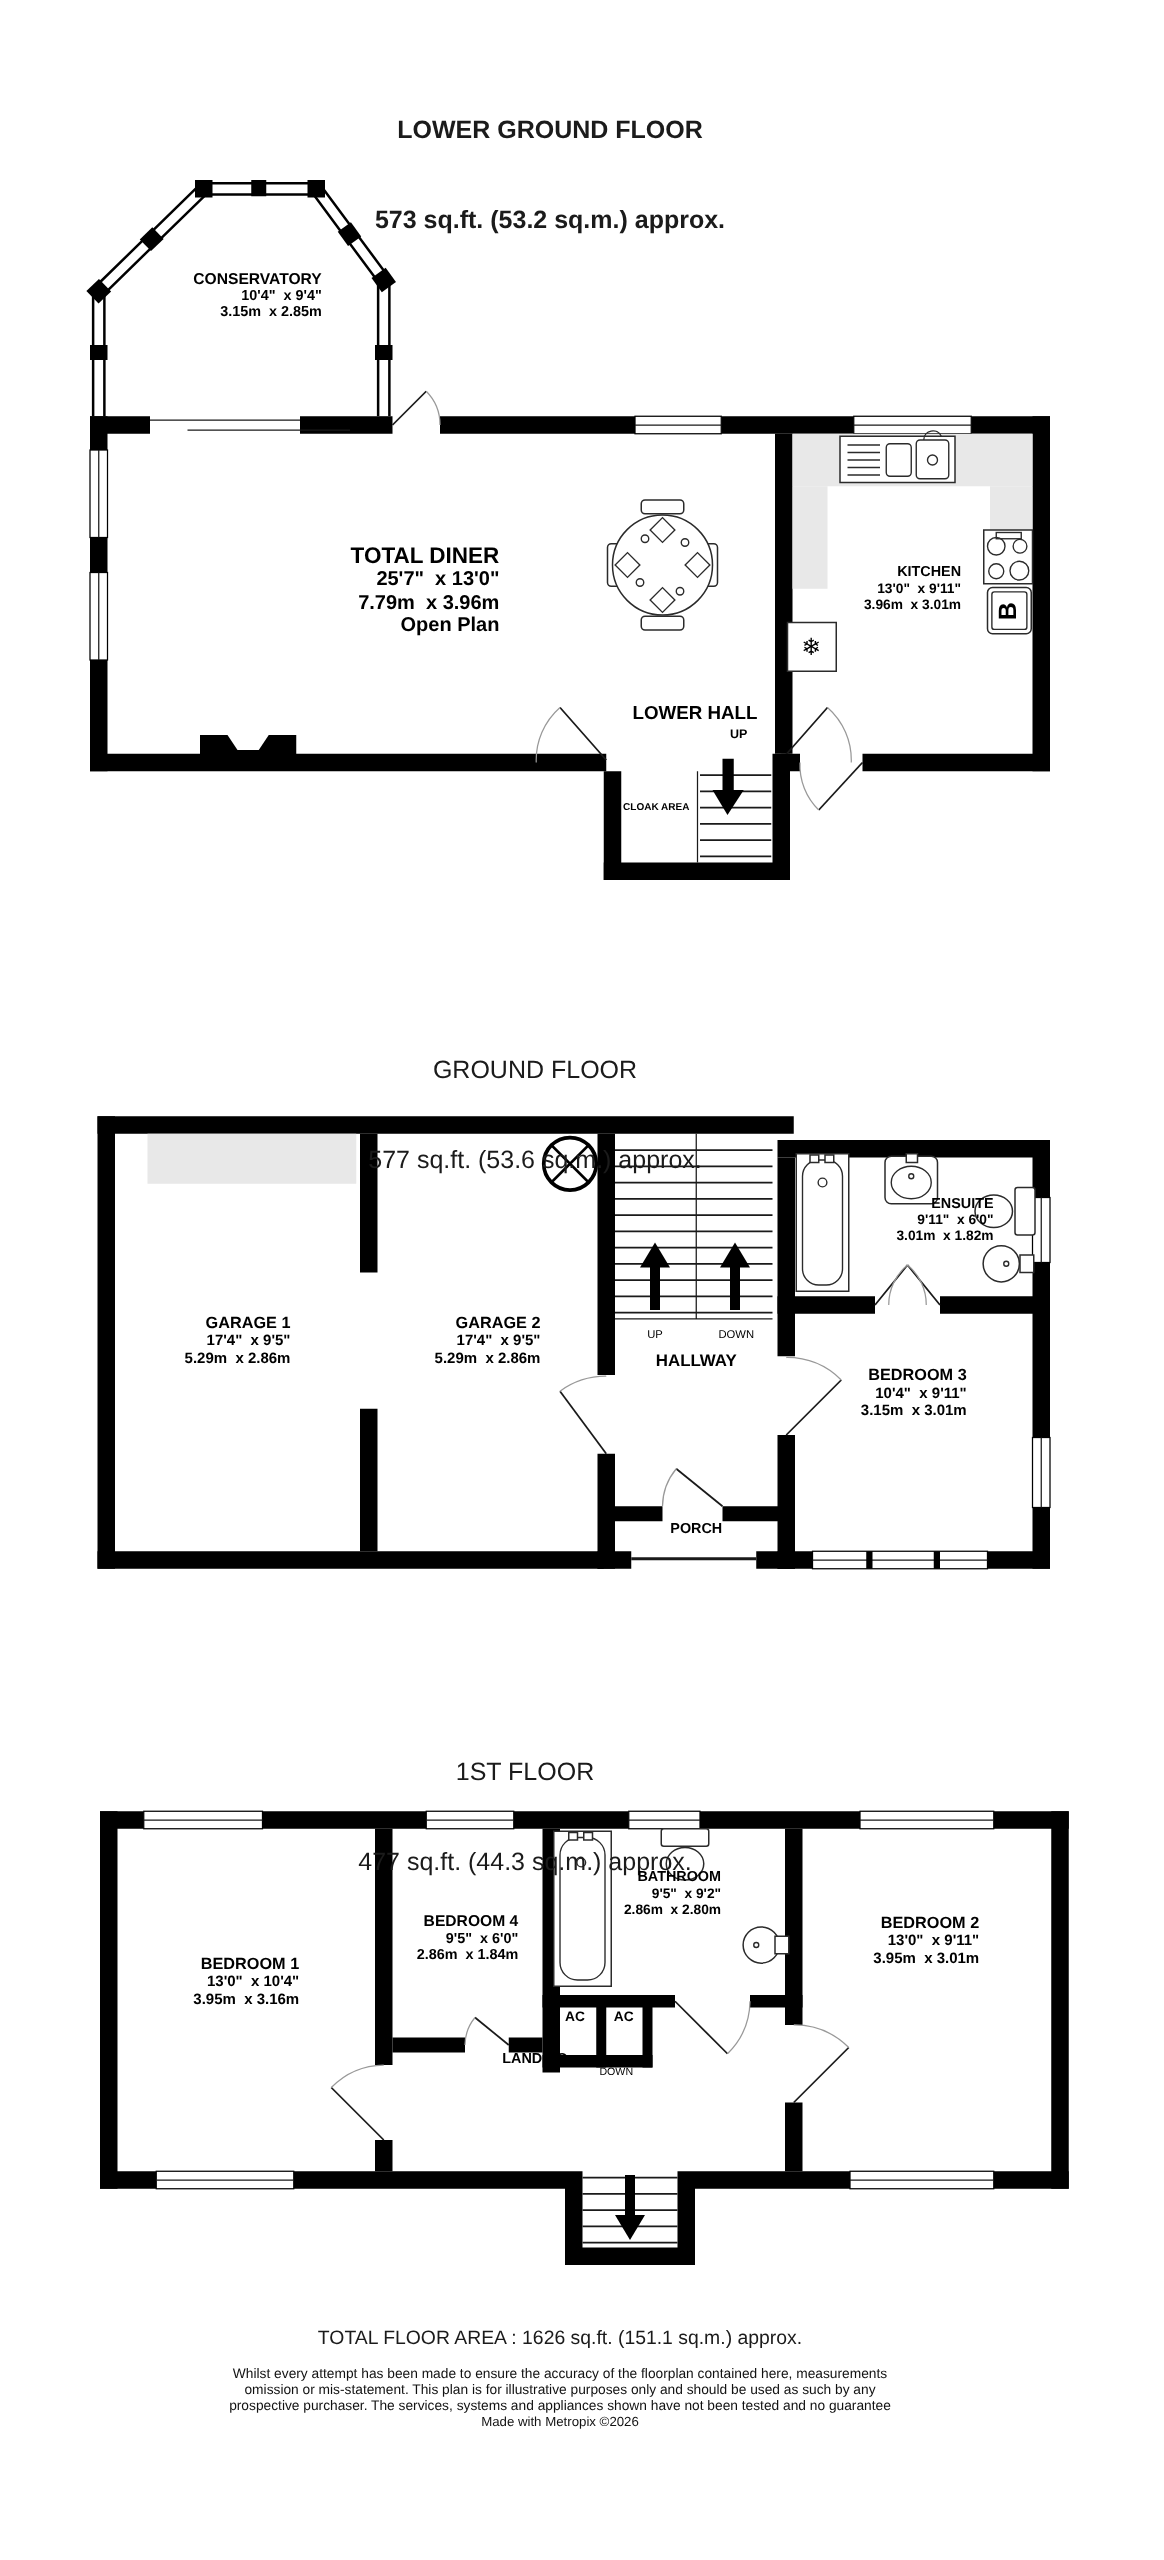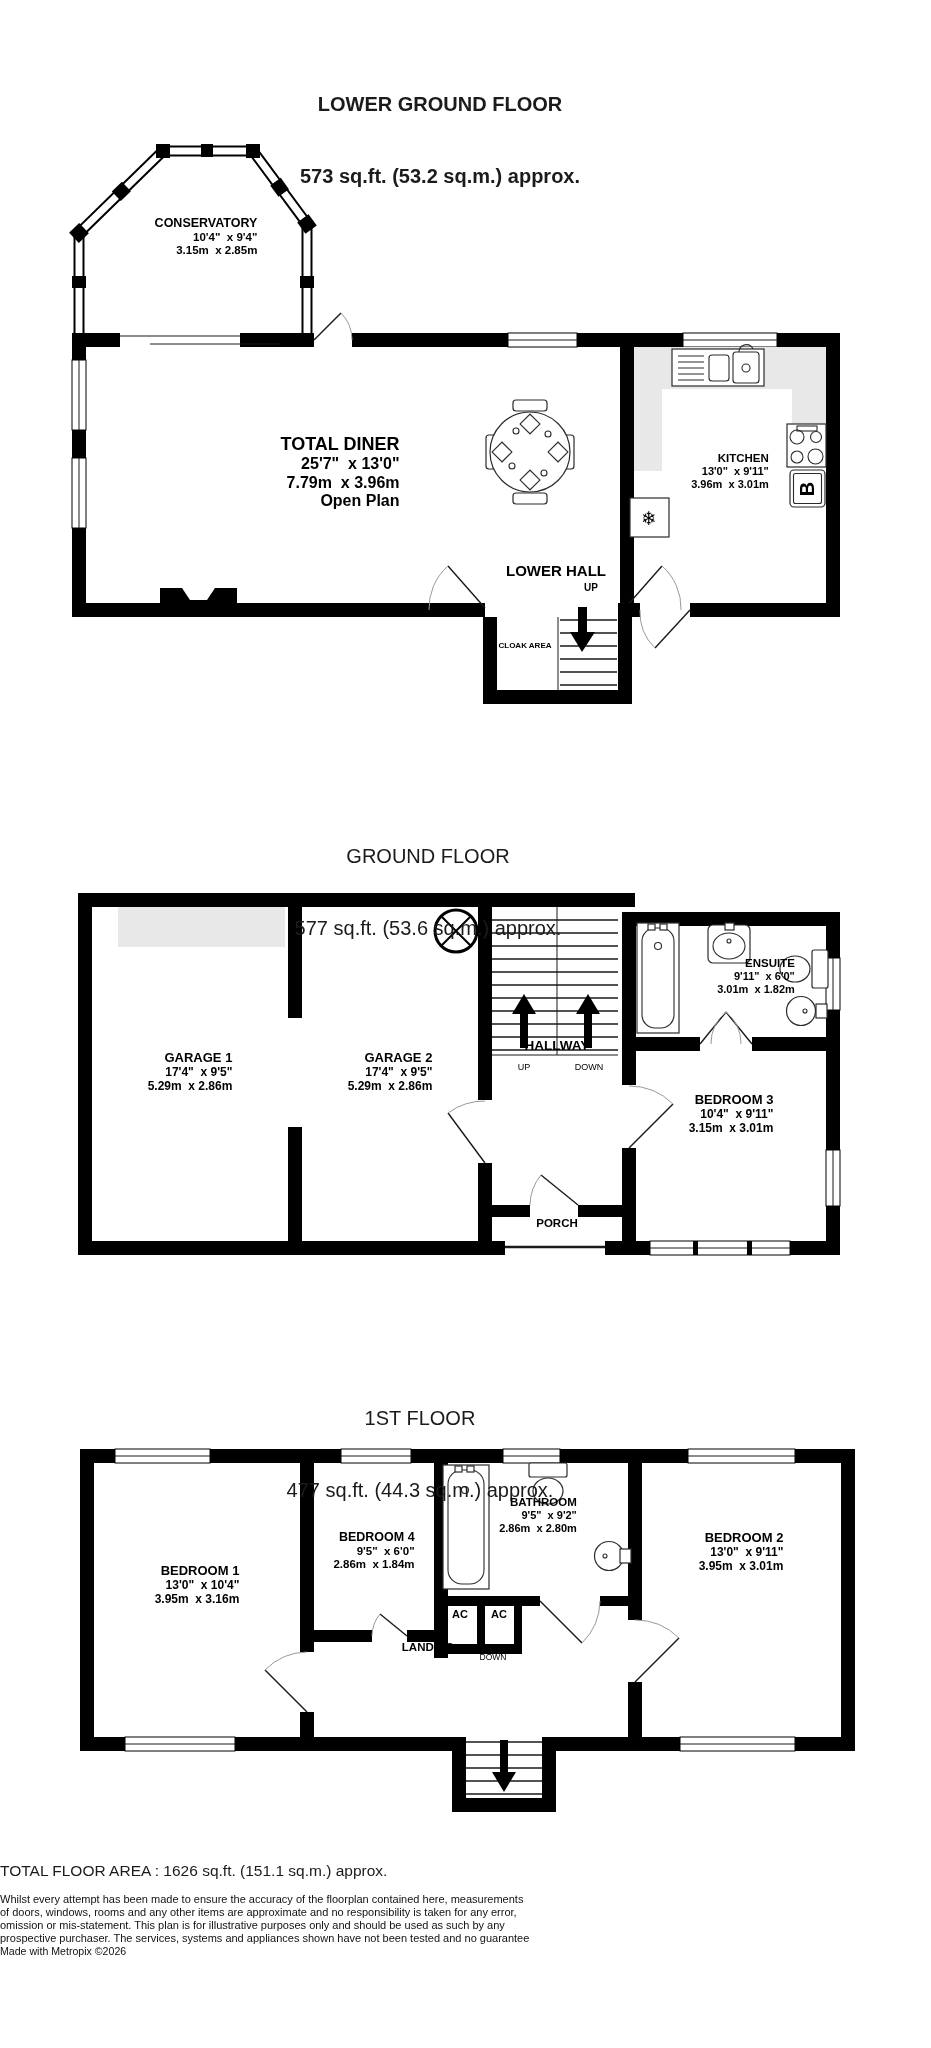--- a/index.html
+++ b/index.html
@@ -6,21 +6,21 @@
   .page{position:relative;width:931px;height:2048px;background:#ffffff;font-family:"Liberation Sans",sans-serif;overflow:hidden;}
   .plan-svg{position:absolute;left:0;top:0;z-index:1;}
   .floor-title{position:absolute;transform:translateX(-50%);text-align:center;color:#1b1b1b;font-size:20px;line-height:24px;white-space:pre;z-index:2;}
   .lbl{position:absolute;transform:translateX(-50%);text-align:right;color:#000;font-weight:bold;line-height:1.17;z-index:2;}
   .lbl div{white-space:pre;}
   .lbl.lg .nm{font-size:18px}   .lbl.lg .dim{font-size:16px}
   .lbl.md .nm{font-size:13px}   .lbl.md .dim{font-size:12px}
   .lbl.md2 .nm{font-size:12.5px}.lbl.md2 .dim{font-size:11.5px}
   .lbl.xs .nm{font-size:11.5px} .lbl.xs .dim{font-size:11px}
   .one{position:absolute;transform:translateX(-50%);color:#000;font-weight:bold;white-space:pre;z-index:2;}
-  .footer{position:absolute;left:0;top:1862px;width:896px;text-align:left;color:#111;z-index:2;}
+  .footer{position:absolute;left:0;top:1862px;width:896px;text-align:center;color:#111;z-index:2;}
   .footer .total{font-size:15.5px;margin-bottom:13px;color:#1b1b1b;}
   .footer .disc{font-size:11px;line-height:13px;}
   .footer .credit{font-size:10.6px;line-height:13px;}
   
   svg .w{fill:#000;}
   svg .win{fill:#fff;stroke:#000;stroke-width:1;}
   svg .g{fill:#e8e8e8;}
   svg .fx{fill:#fff;stroke:#2b2b2b;stroke-width:1.2;}
   svg .fxn{fill:none;stroke:#2b2b2b;stroke-width:1.1;}
   svg .leaf{stroke:#1a1a1a;stroke-width:1.4;fill:none;}
@@ -363,21 +363,21 @@
 <div class="lbl xs" style="left:756px;top:957px;">
   <div class="nm">ENSUITE</div>
   <div class="dim">9'11"  x 6'0"</div>
   <div class="dim">3.01m  x 1.82m</div>
 </div>
 <div class="lbl md" style="left:731px;top:1092px;">
   <div class="nm">BEDROOM 3</div>
   <div class="dim">10'4"  x 9'11"</div>
   <div class="dim">3.15m  x 3.01m</div>
 </div>
-<div class="one" style="left:557px;top:1038px;font-size:13.5px;">HALLWAY</div>
+<div class="one" style="left:557px;top:1081px;font-size:13.5px;">HALLWAY</div>
 <div class="one" style="left:524px;top:1062px;font-size:9px;font-weight:normal;">UP</div>
 <div class="one" style="left:589px;top:1062px;font-size:9px;font-weight:normal;">DOWN</div>
 <div class="one" style="left:557px;top:1217px;font-size:11.5px;">PORCH</div>
 
 <div class="lbl md" style="left:197px;top:1563px;">
   <div class="nm">BEDROOM 1</div>
   <div class="dim">13'0"  x 10'4"</div>
   <div class="dim">3.95m  x 3.16m</div>
 </div>
 <div class="lbl md2" style="left:374px;top:1530px;">
@@ -396,19 +396,18 @@
   <div class="dim">3.95m  x 3.01m</div>
 </div>
 <div class="one" style="left:460px;top:1608px;font-size:11px;">AC</div>
 <div class="one" style="left:499px;top:1608px;font-size:11px;">AC</div>
 <div class="one" style="left:428px;top:1641px;font-size:11.5px;">LANDING</div>
 <div class="one" style="left:493px;top:1652px;font-size:8.5px;font-weight:normal;">DOWN</div>
 
 <div class="footer">
   <div class="total">TOTAL FLOOR AREA : 1626 sq.ft. (151.1 sq.m.) approx.</div>
   <div class="disc">Whilst every attempt has been made to ensure the accuracy of the floorplan contained here, measurements</div>
-  <div class="disc">of doors, windows, rooms and any other items are approximate and no responsibility is taken for any error,</div>
   <div class="disc">omission or mis-statement. This plan is for illustrative purposes only and should be used as such by any</div>
   <div class="disc">prospective purchaser. The services, systems and appliances shown have not been tested and no guarantee</div>
   <div class="credit">Made with Metropix ©2026</div>
 </div>
 
 </div>
 
 </body></html>

